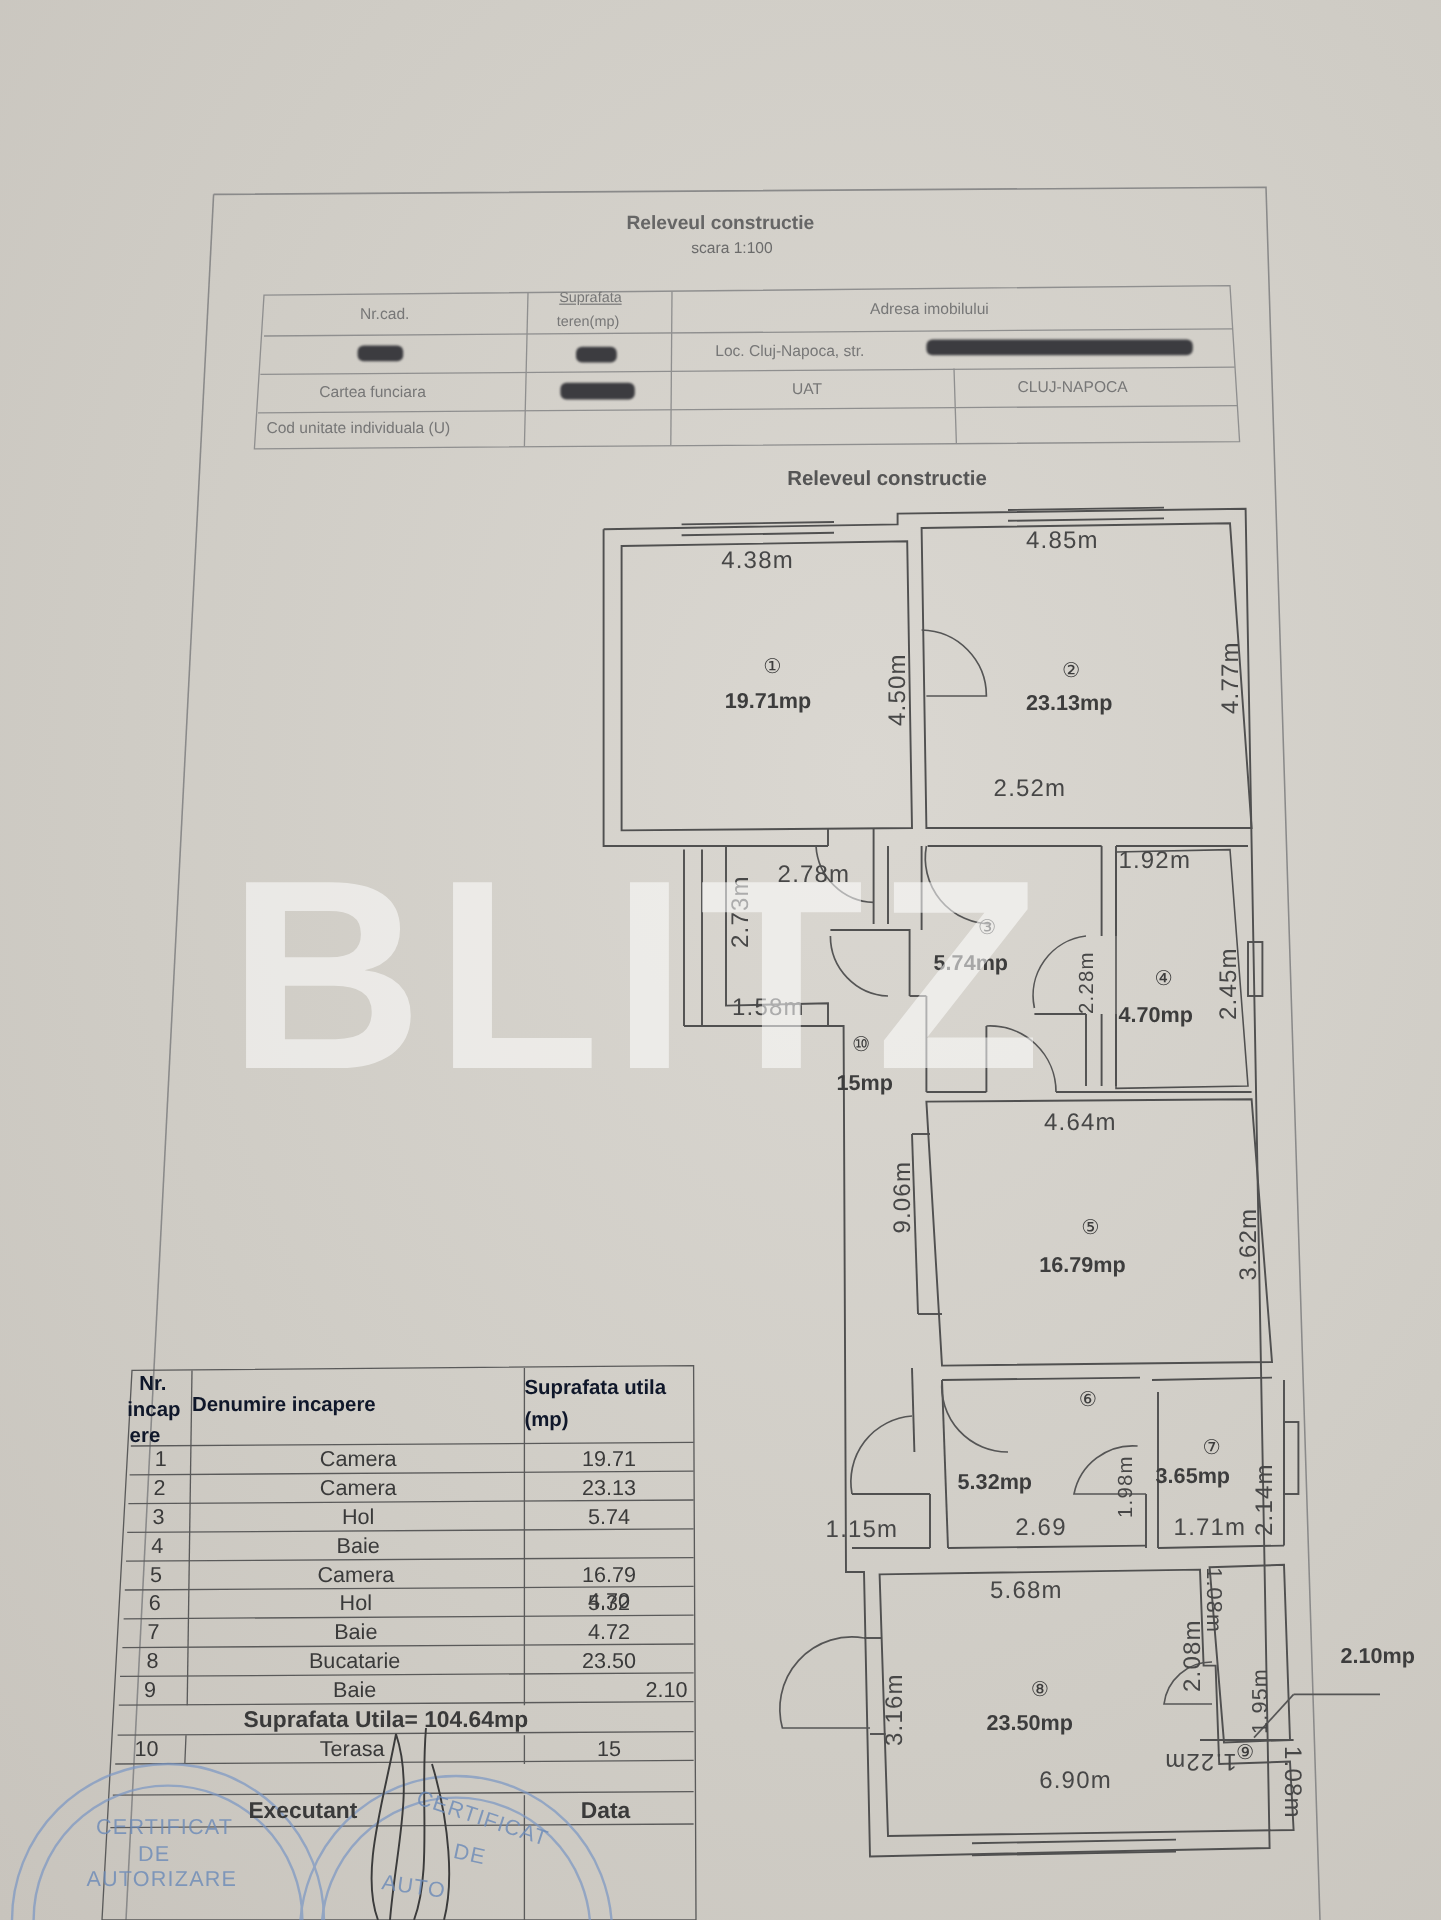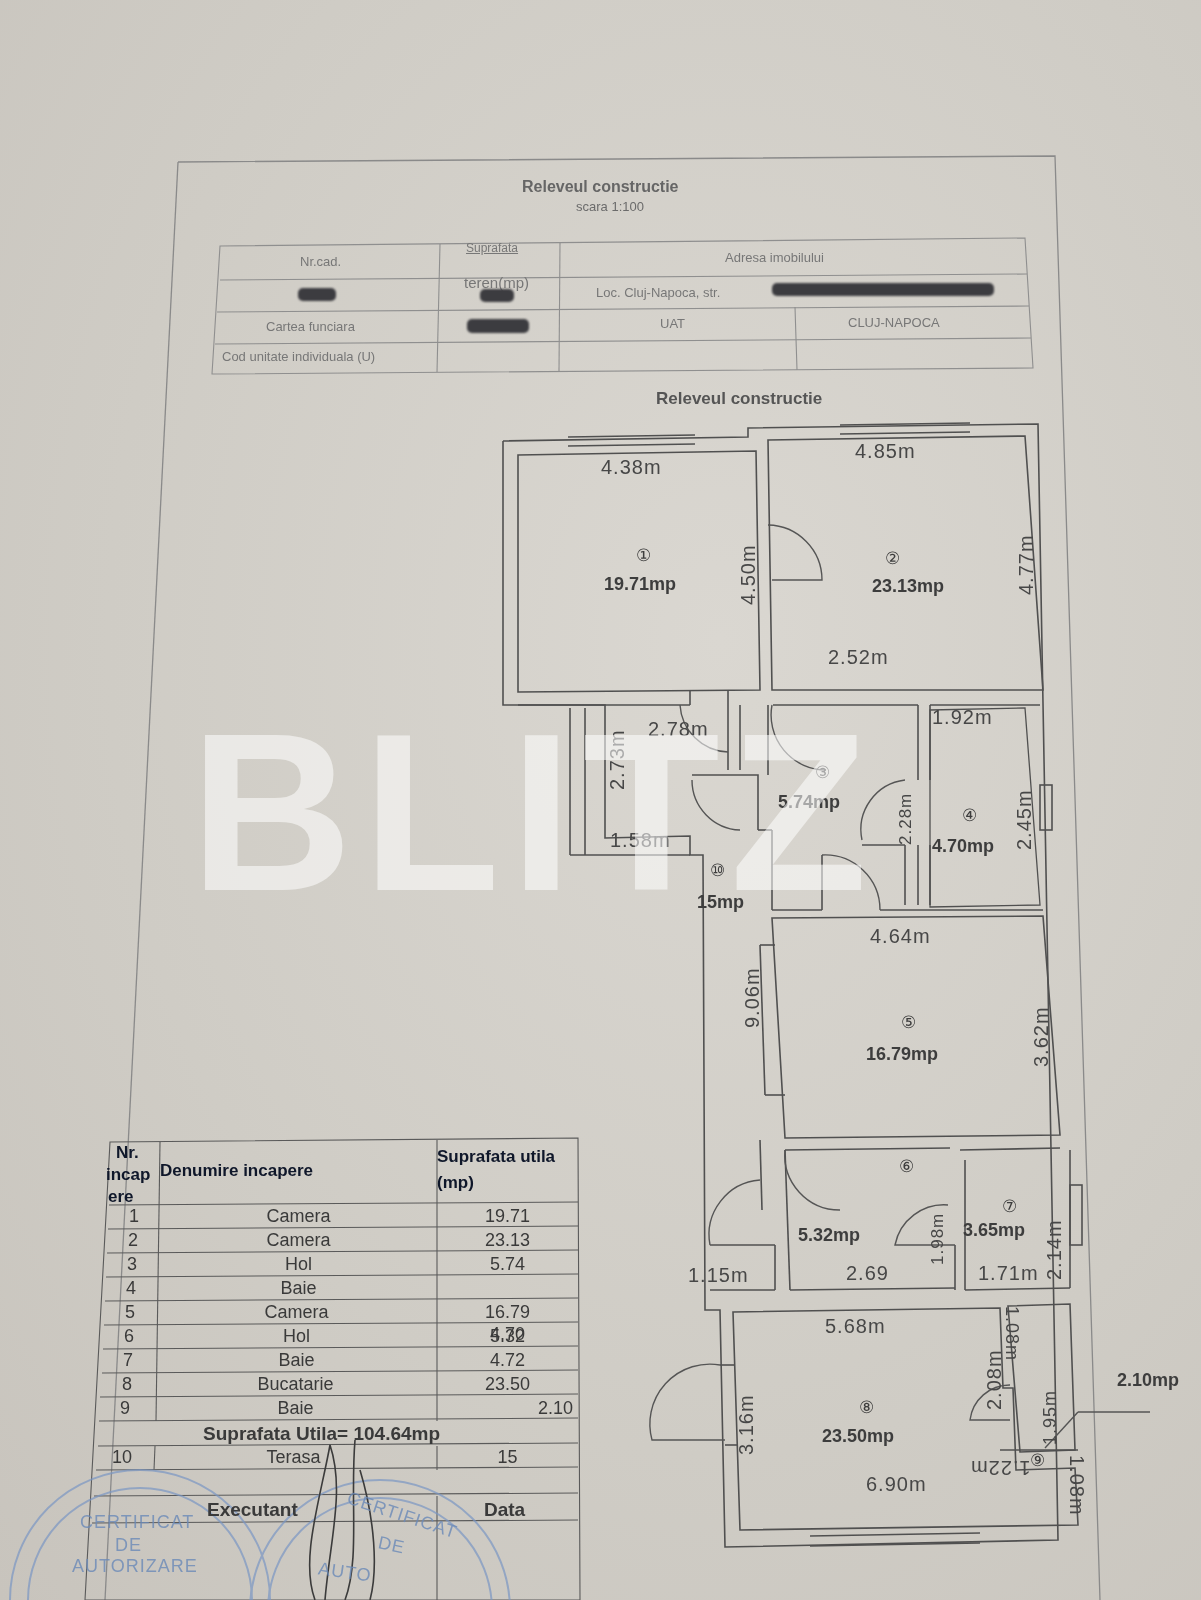--- a/index.html
+++ b/index.html
@@ -184,41 +184,41 @@
       <path d="M355,1440 C350,1500 360,1560 345,1600"></path>
       <path d="M360,1470 C375,1520 378,1570 370,1600"></path>
     </g>
   </svg>
 
   <div class="t doc-title" style="left:522px;top:178px;">Releveul constructie</div>
   <div class="t doc-sub" style="left:576px;top:199px;">scara 1:100</div>
 
   <div class="t hdr-cell" style="left:300px;top:254px;">Nr.cad.</div>
   <div class="t hdr-cell" style="left:466px;top:241px;font-size:12px;text-decoration:underline;">Suprafata</div>
-  <div class="t hdr-cell" style="left:464px;top:274px;font-size:15px;">teren(mp)</div>
+  <div class="t hdr-cell" style="left:464px;top:261px;font-size:12px;">teren(mp)</div>
   <div class="t hdr-cell" style="left:725px;top:250px;">Adresa imobilului</div>
 
   <div class="redact" style="left:298px;top:288px;width:38px;height:13px;"></div>
   <div class="redact" style="left:480px;top:289px;width:34px;height:13px;"></div>
   <div class="t hdr-cell" style="left:596px;top:285px;">Loc. Cluj-Napoca, str.</div>
   <div class="redact" style="left:772px;top:283px;width:222px;height:13px;"></div>
 
   <div class="t hdr-cell" style="left:266px;top:319px;">Cartea funciara</div>
   <div class="redact" style="left:467px;top:319px;width:62px;height:14px;"></div>
   <div class="t hdr-cell" style="left:660px;top:316px;">UAT</div>
   <div class="t hdr-cell" style="left:848px;top:315px;">CLUJ-NAPOCA</div>
 
   <div class="t hdr-cell" style="left:222px;top:349px;">Cod unitate individuala (U)</div>
 
   <div class="t plan-title" style="left:656px;top:389px;">Releveul constructie</div>
 
   <div class="t rnum" style="left:636px;top:545px;">①</div>
   <div class="t area" style="left:604px;top:574px;">19.71mp</div>
   <div class="t rnum" style="left:885px;top:548px;">②</div>
-  <div class="t area" style="left:855px;top:576px;margin-left:17px;">23.13mp</div>
+  <div class="t area" style="left:855px;top:576px;">23.13mp</div>
   <div class="t rnum" style="left:815px;top:762px;">③</div>
   <div class="t area" style="left:778px;top:792px;">5.74mp</div>
   <div class="t rnum" style="left:962px;top:805px;">④</div>
   <div class="t area" style="left:932px;top:836px;">4.70mp</div>
   <div class="t rnum" style="left:901px;top:1012px;">⑤</div>
   <div class="t area" style="left:866px;top:1044px;">16.79mp</div>
   <div class="t rnum" style="left:899px;top:1156px;">⑥</div>
   <div class="t area" style="left:798px;top:1225px;">5.32mp</div>
   <div class="t rnum" style="left:1002px;top:1196px;">⑦</div>
   <div class="t area" style="left:963px;top:1220px;">3.65mp</div>

